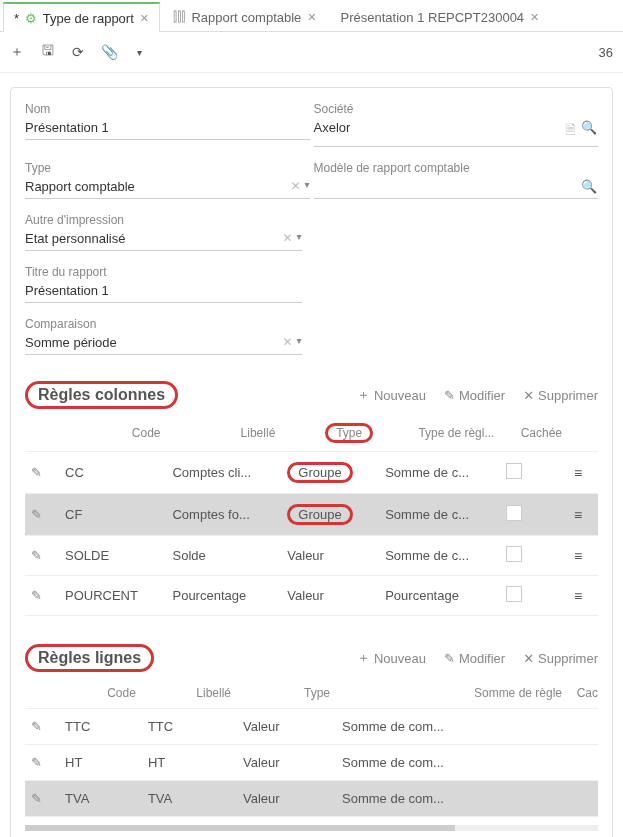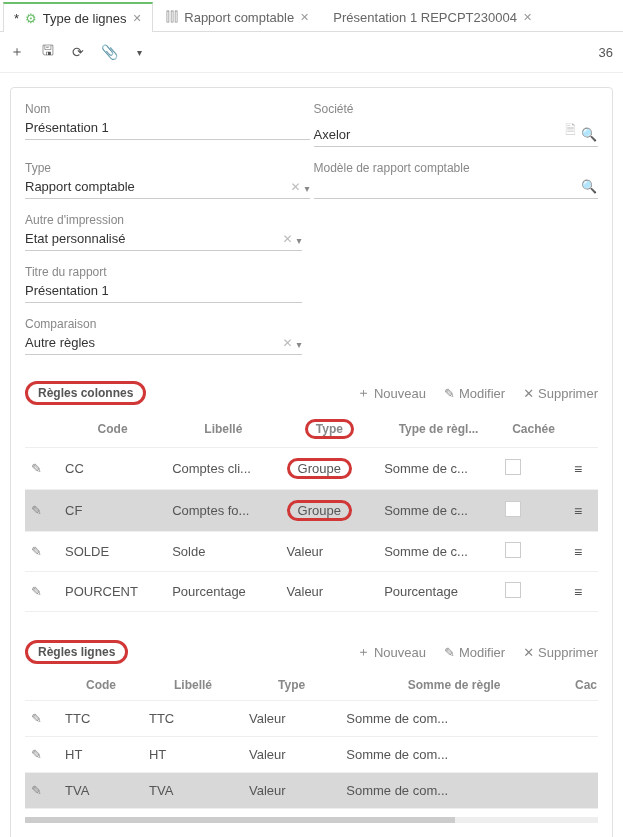--- a/index.html
+++ b/index.html
@@ -12,52 +12,52 @@
 .gear-icon { color: #6BBE6B; font-size: 13px; }
 .chart-icon { color: #999; font-size: 13px; }
 .toolbar { display: flex; align-items: center; padding: 8px 10px; border-bottom: 1px solid #eee; gap: 18px; }
 .tbtn { color: #555; cursor: pointer; font-size: 14px; }
 .tlabel { color: #555; font-size: 13px; }
 .tcount { margin-left: auto; color: #555; }
 .panel { margin: 14px 10px; border: 1px solid #e0e0e0; border-radius: 4px; padding: 14px 14px 20px 14px; }
 .row { display: flex; gap: 4px; margin-bottom: 4px; }
 .field { flex: 1; margin-bottom: 10px; }
 .flabel { font-size: 12px; color: #888; margin-bottom: 2px; display: block; }
-.fval { display: flex; align-items: flex-end; border-bottom: 1px solid #ccc; padding: 2px 0 4px 0; min-height: 22px; }
+.fval { display: flex; align-items: flex-start; border-bottom: 1px solid #ccc; padding: 2px 0 4px 0; min-height: 22px; }
 .fval .text { flex: 1; color: #333; }
 .fval .clear { color: #bbb; font-size: 12px; cursor: pointer; margin-left: 4px; }
 .fval .caret { color: #888; font-size: 10px; margin-left: 4px; cursor: pointer; }
 .fval .doc { color: #bbb; font-size: 13px; margin-left: 4px; cursor: pointer; }
 .fval .search { color: #bbb; font-size: 13px; margin-left: 6px; cursor: pointer; }
 .section-head { display: flex; align-items: center; margin: 16px 0 6px 0; }
-.section-title { font-size: 12px; color: #555; font-weight: 600; }
+.section-title { font-size: 16px; color: #555; font-weight: 600; }
 .highlight { border: 3px solid #D03736; border-radius: 14px; padding: 2px 10px; }
 .section-actions { margin-left: auto; display: flex; gap: 18px; color: #888; font-size: 13px; }
 .section-actions span { cursor: pointer; display: inline-flex; align-items: center; gap: 4px; }
 table { width: 100%; border-collapse: collapse; font-size: 13px; }
-th { text-align: center; font-weight: 700; color: #888; padding: 8px 6px; border-bottom: 1px solid #eee; font-size: 12px; }
+th { text-align: right; font-weight: 400; color: #888; padding: 8px 6px; border-bottom: 1px solid #eee; font-size: 12px; }
 td { padding: 10px 6px; border-bottom: 1px solid #eee; color: #555; }
 tr.rsel td { background: #d8d8d8; }
 .pencil { color: #888; cursor: pointer; }
 .checkbox { display: inline-block; width: 16px; height: 16px; border: 1px solid #ccc; background: #fff; }
 .handle { color: #555; cursor: grab; font-size: 14px; }
 .col-type-highlight { border: 3px solid #D03736; border-radius: 18px; padding: 0 8px; display: inline-block; }
 .tbl-scroll { overflow-x: hidden; }
 .tbl2 th:last-child, .tbl2 td:last-child { padding-right: 0; }
 .hscroll { height: 6px; background: #eee; margin-top: 8px; position: relative; }
 .hscroll .thumb { position: absolute; left: 0; width: 75%; height: 100%; background: #ccc; }
 </style>
 </head>
 <body>
 
 <div class="tabs">
   <div class="tab active">
     <span class="ticon">*</span>
     <span class="ticon gear-icon">⚙</span>
-    <span>Type de lignes</span>
+    <span>Type de rapport</span>
     <span class="close">✕</span>
   </div>
   <div class="tab">
     <span class="ticon chart-icon">⫿⫿⫿</span>
     <span>Rapport comptable</span>
     <span class="close">✕</span>
   </div>
   <div class="tab">
     <span>Présentation 1 REPCPT230004</span>
     <span class="close">✕</span>
@@ -127,21 +127,21 @@
       <div class="fval">
         <span class="text">Présentation 1</span>
       </div>
     </div>
   </div>
 
   <div class="row" style="margin-top:4px">
     <div class="field" style="flex:0 0 calc(50% - 10px)">
       <span class="flabel">Comparaison</span>
       <div class="fval">
-        <span class="text">Autre règles</span>
+        <span class="text">Somme période</span>
         <span class="clear">✕</span>
         <span class="caret">▾</span>
       </div>
     </div>
   </div>
 
   <div class="section-head">
     <span class="section-title highlight">Règles colonnes</span>
     <div class="section-actions">
       <span>＋ <span>Nouveau</span></span>

